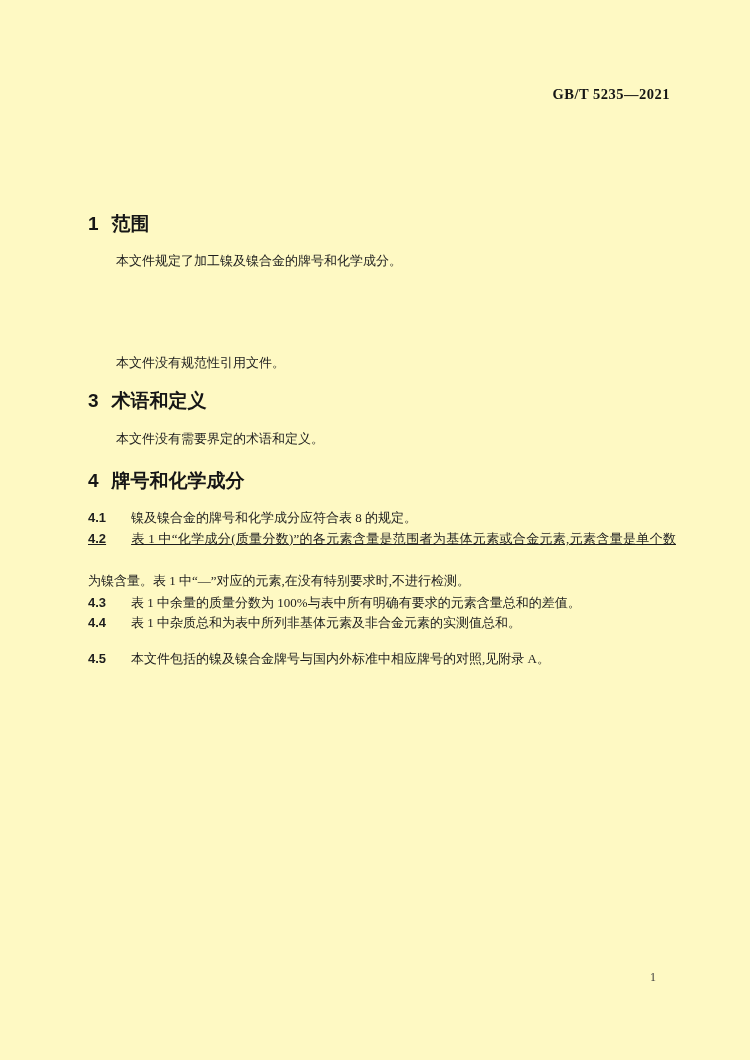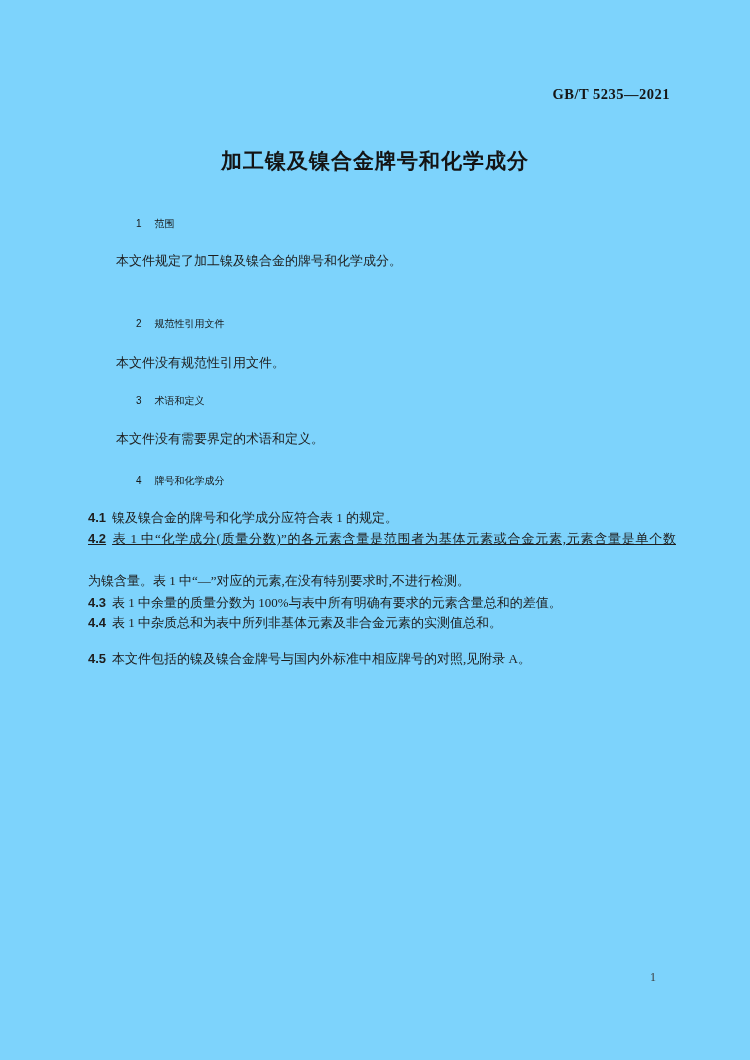--- a/index.html
+++ b/index.html
@@ -4,21 +4,21 @@
 <style>
   html, body {
     margin: 0;
     padding: 0;
     background: #ffffff;
   }
   .page {
     position: relative;
     width: 750px;
     height: 1060px;
-    background: #7dd3fc;
+    background: #fef9c3;
     color: #1c1c1c;
     font-family: "Liberation Serif", "DejaVu Serif", serif;
     overflow: hidden;
   }
   .abs { position: absolute; }
 
   .doc-number {
     top: 84px;
     right: 80px;
     font-family: "Liberation Serif", "DejaVu Serif", serif;
@@ -40,42 +40,41 @@
     font-size: 21px;
     line-height: 30px;
     letter-spacing: 1px;
     color: #141414;
   }
 
   .sec-head {
     left: 88px;
     width: 588px;
     font-family: "Liberation Sans", "DejaVu Sans", sans-serif;
-    font-weight: 400;
-    font-size: 10px;
+    font-weight: 700;
+    font-size: 19px;
     line-height: 21px;
     color: #161616;
     white-space: nowrap;
-    margin-left: 48px;
   }
   .sec-head .sec-num { margin-right: 13px; }
 
   .body-line {
     left: 88px;
     width: 588px;
     font-size: 13px;
     line-height: 21px;
     color: #1e1e1e;
   }
   .indent { text-indent: 28px; }
 
   .clause-num {
     font-family: "Liberation Sans", "DejaVu Sans", sans-serif;
     font-weight: 700;
-    margin-right: 6px;
+    margin-right: 25px;
   }
 
   .fill {
     text-align: justify;
     text-align-last: justify;
     text-decoration: underline;
   }
 
   .page-number {
     top: 969px;
@@ -85,43 +84,39 @@
     color: #3c3c3c;
   }
 </style>
 </head>
 <body>
 
 <div class="page">
 
   <div class="abs doc-number">GB/T 5235—2021</div>
 
-  <h1 class="abs doc-title">加工镍及镍合金牌号和化学成分</h1>
 
   <div class="abs sec-head" style="top:213px">
     <span class="sec-num">1</span><span>范围</span>
   </div>
   <div class="abs body-line indent" style="top:250px">本文件规定了加工镍及镍合金的牌号和化学成分。</div>
 
-  <div class="abs sec-head" style="top:313px">
-    <span class="sec-num">2</span><span>规范性引用文件</span>
-  </div>
   <div class="abs body-line indent" style="top:352px">本文件没有规范性引用文件。</div>
 
   <div class="abs sec-head" style="top:390px">
     <span class="sec-num">3</span><span>术语和定义</span>
   </div>
   <div class="abs body-line indent" style="top:428px">本文件没有需要界定的术语和定义。</div>
 
   <div class="abs sec-head" style="top:470px">
     <span class="sec-num">4</span><span>牌号和化学成分</span>
   </div>
 
   <div class="abs body-line" style="top:507px">
-    <span class="clause-num">4.1</span><span>镍及镍合金的牌号和化学成分应符合表 1 的规定。</span>
+    <span class="clause-num">4.1</span><span>镍及镍合金的牌号和化学成分应符合表 8 的规定。</span>
   </div>
 
   <div class="abs body-line fill" style="top:528px">
     <span class="clause-num">4.2</span><span>表 1 中“化学成分(质量分数)”的各元素含量是范围者为基体元素或合金元素,元素含量是单个数</span>
   </div>
   <div class="abs body-line" style="top:570px">为镍含量。表 1 中“—”对应的元素,在没有特别要求时,不进行检测。</div>
 
   <div class="abs body-line" style="top:592px">
     <span class="clause-num">4.3</span><span>表 1 中余量的质量分数为 100%与表中所有明确有要求的元素含量总和的差值。</span>
   </div>

